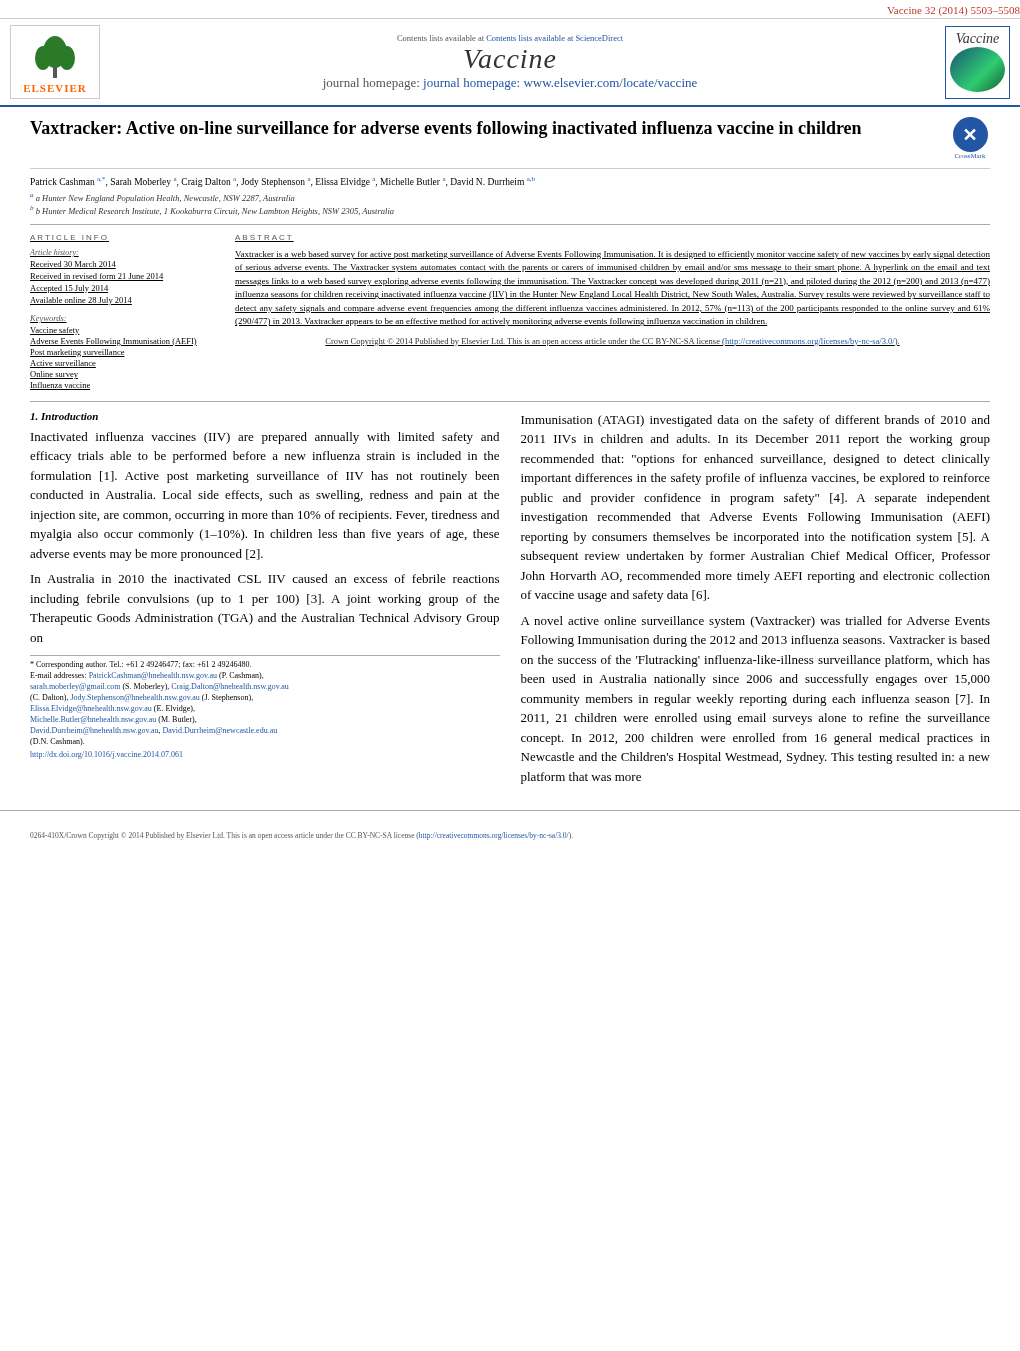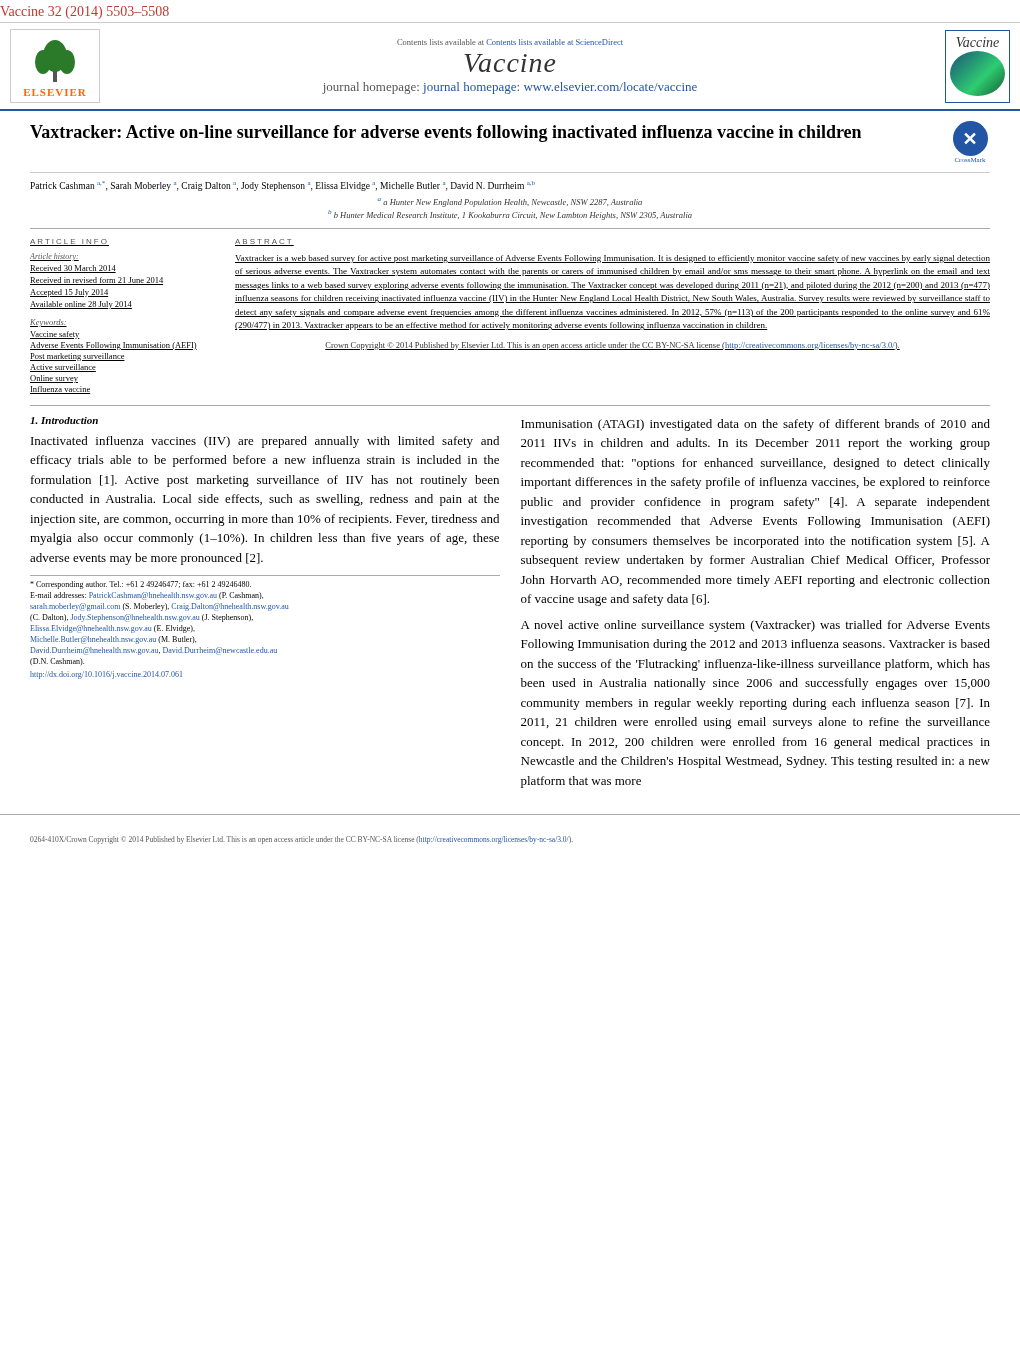--- a/index.html
+++ b/index.html
@@ -6,22 +6,22 @@
     body {
       font-family: 'Times New Roman', Times, serif;
       font-size: 9.5px;
       background: #fff;
       color: #000;
       width: 1020px;
       min-height: 1351px;
       padding: 0;
     }
     .top-bar {
-      text-align: left;
-      font-size: 14px;
+      text-align: right;
+      font-size: 11px;
       color: #c0392b;
       padding: 4px 0 2px 0;
       border-bottom: 1px solid #ccc;
     }
     .journal-header {
       display: flex;
       align-items: center;
       border-bottom: 2px solid #2255a4;
       padding: 6px 10px;
     }
@@ -129,21 +129,21 @@
     }
     .authors sup {
       font-size: 7px;
     }
     .affiliations {
       font-size: 8.5px;
       font-style: italic;
       margin-bottom: 8px;
       color: #333;
     }
-    .affiliations p { margin-bottom: 1px; text-align: center; }
+    .affiliations p { margin-bottom: 1px; }
     .two-col {
       display: flex;
       gap: 15px;
       margin-top: 8px;
       border-top: 1px solid #aaa;
       padding-top: 8px;
       text-decoration: underline;
     }
     .left-col {
       width: 190px;
@@ -329,20 +329,21 @@
     </div>
 
   </div>
 
   <div class="body-section">
 
     <div class="body-left">
       <div class="section-title">1. Introduction</div>
       <div class="body-text">
         <p>Inactivated influenza vaccines (IIV) are prepared annually with limited safety and efficacy trials able to be performed before a new influenza strain is included in the formulation [1]. Active post marketing surveillance of IIV has not routinely been conducted in Australia. Local side effects, such as swelling, redness and pain at the injection site, are common, occurring in more than 10% of recipients. Fever, tiredness and myalgia also occur commonly (1–10%). In children less than five years of age, these adverse events may be more pronounced [2].</p>
+        <p>In Australia in 2010 the inactivated CSL IIV caused an excess of febrile reactions including febrile convulsions (up to 1 per 100) [3]. A joint working group of the Therapeutic Goods Administration (TGA) and the Australian Technical Advisory Group on</p>
       </div>
 
       <div class="footnote-section">
         <p>* Corresponding author. Tel.: +61 2 49246477; fax: +61 2 49246480.</p>
         <p>
           <span>E-mail addresses:</span>
           <span class="link" style="color:#2255a4;cursor:pointer;">PatrickCashman@hnehealth.nsw.gov.au</span> (P. Cashman),
         </p>
         <p>
           <span class="link" style="color:#2255a4;cursor:pointer;">sarah.moberley@gmail.com</span> (S. Moberley), <span class="link" style="color:#2255a4;cursor:pointer;">Craig.Dalton@hnehealth.nsw.gov.au</span>

